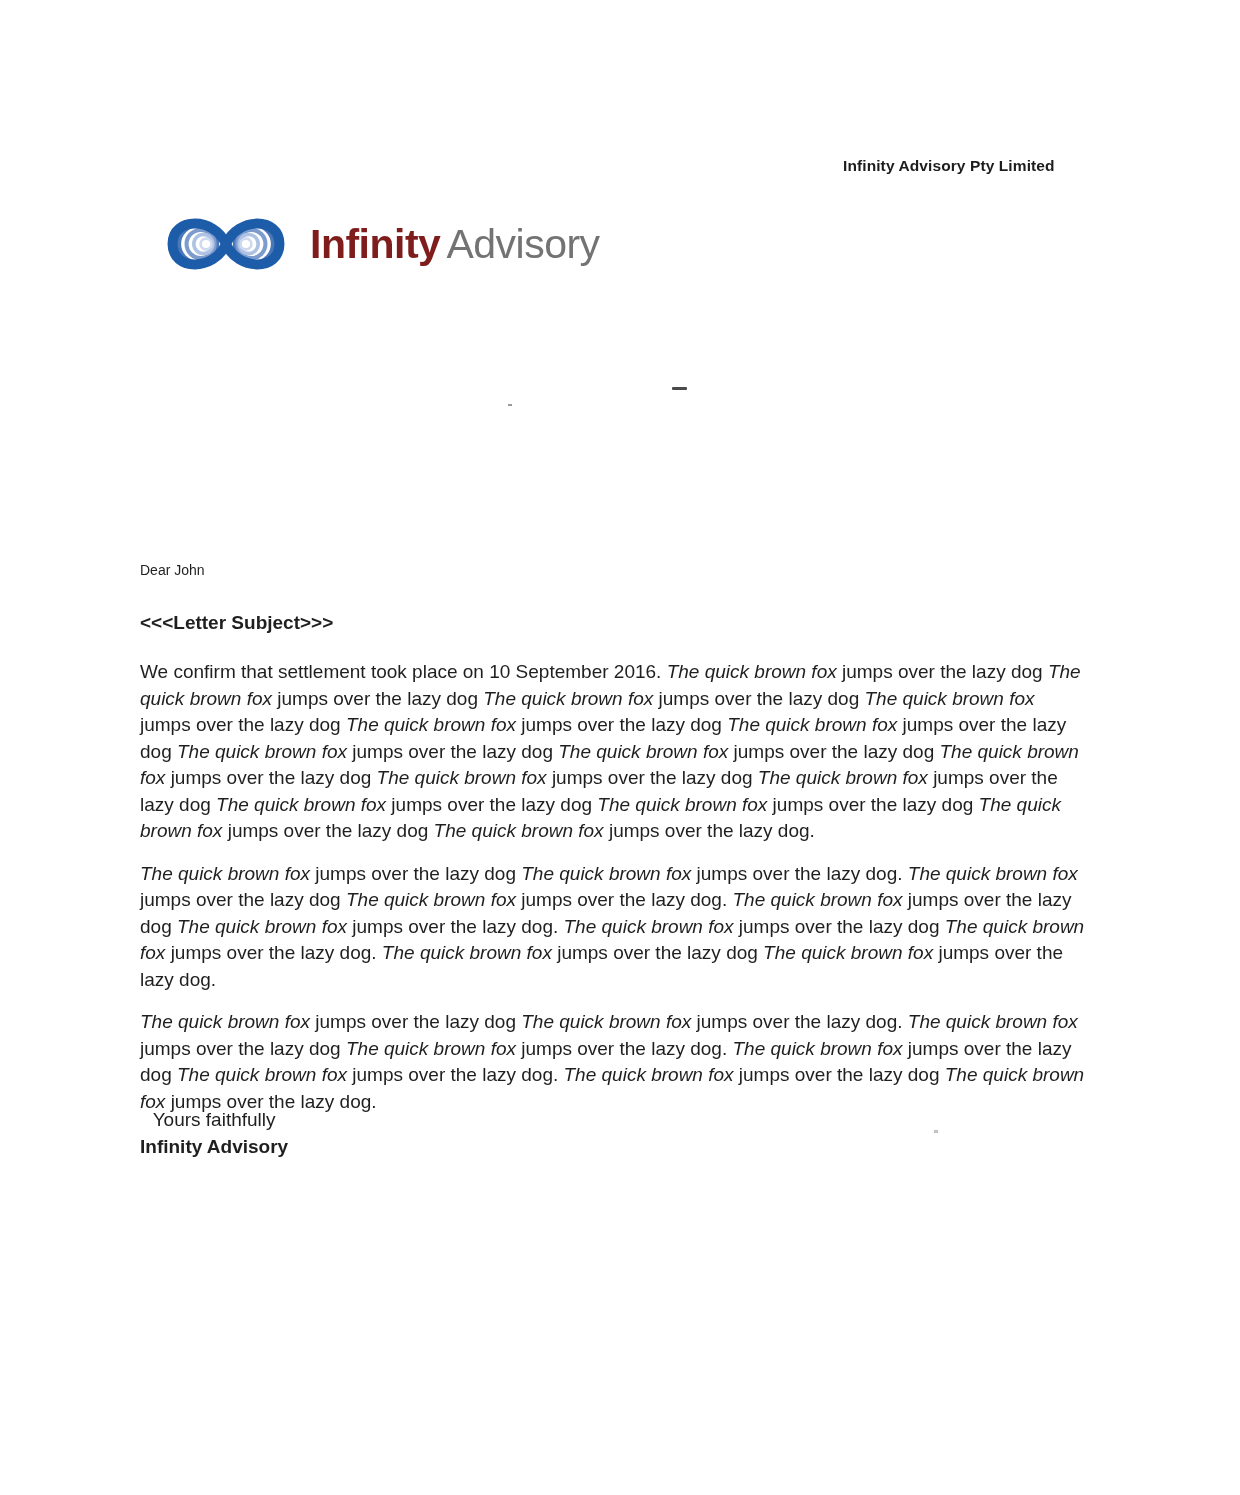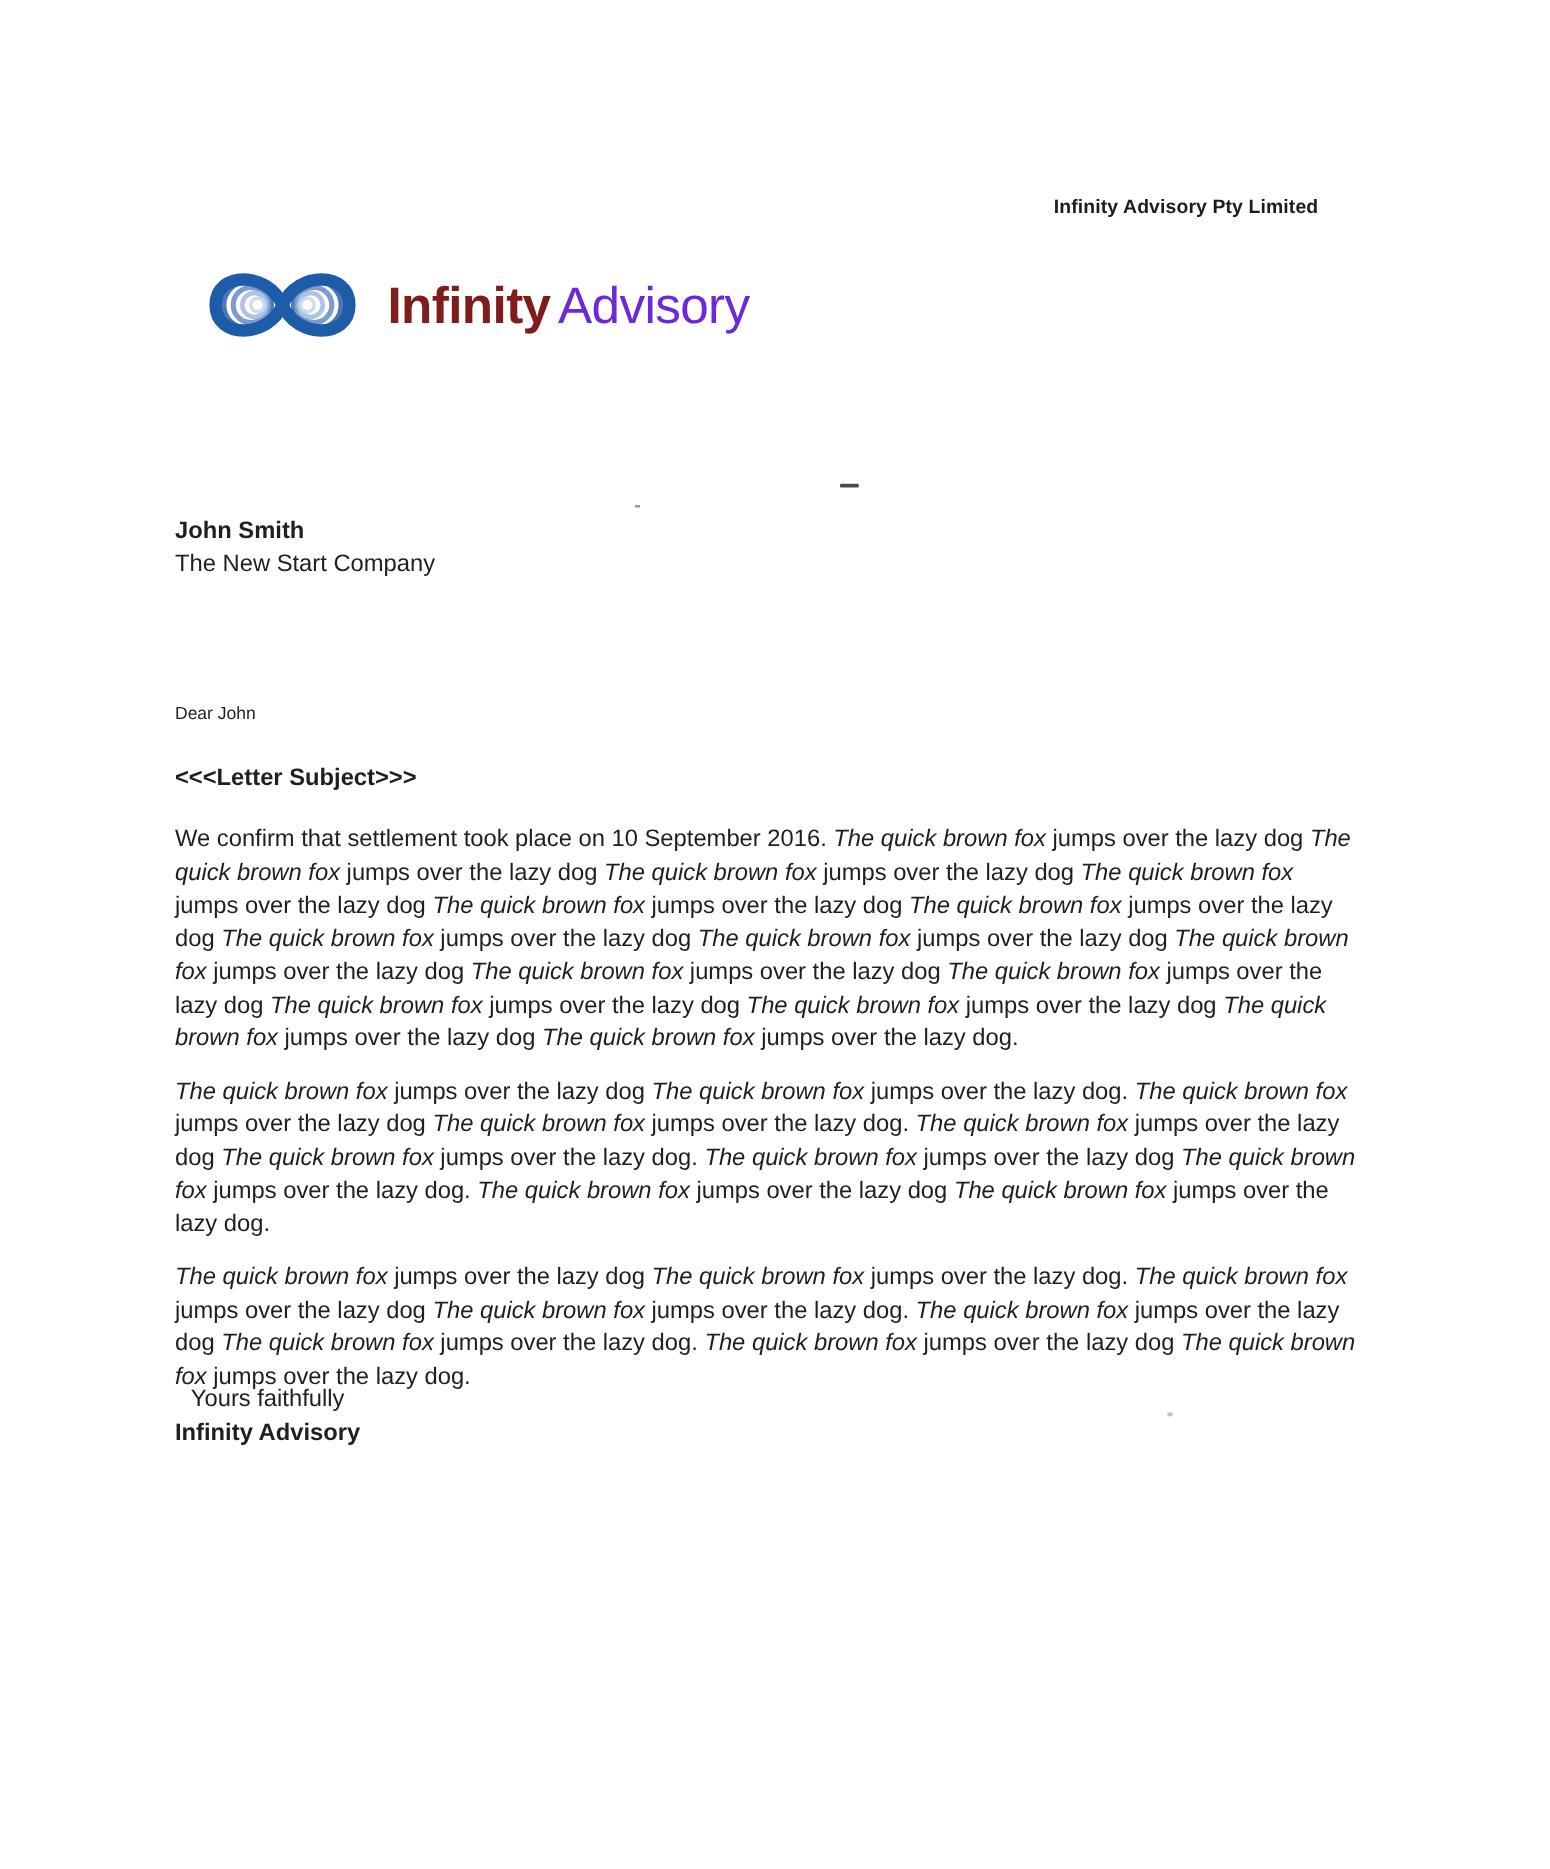--- a/index.html
+++ b/index.html
@@ -118,32 +118,28 @@
       <circle cx="53" cy="48" r="6" fill="none" stroke-width="3" stroke="#cfdaf0"></circle>
 
       <circle cx="106" cy="48" r="21" fill="none" stroke-width="5" stroke="#4a77b8"></circle>
       <circle cx="103" cy="48" r="15.5" fill="none" stroke-width="4.5" stroke="#7d9cce"></circle>
       <circle cx="100" cy="48" r="10.5" fill="none" stroke-width="4" stroke="#aec3e3"></circle>
       <circle cx="97" cy="48" r="6" fill="none" stroke-width="3" stroke="#cfdaf0"></circle>
 
       <path d="M75,48 C62,18 16,18 16,48 C16,78 62,78 75,48 C88,18 134,18 134,48 C134,78 88,78 75,48" fill="none" stroke-width="11" stroke-linejoin="round" stroke-linecap="round" stroke="#1d5ca9"></path>
     </svg>
     <div class="logo-text">
-      <span class="brand-blue" style="color: #7f1d1d;">Infinity</span><span class="brand-gray" style="color: #6d28d9; text-align: right;">Advisory</span>
+      <span class="brand-blue" style="color: #7f1d1d;">Infinity</span><span class="brand-gray" style="color: #737373; text-align: right;">Advisory</span>
     </div>
   </div>
 
   <div class="artifact dash-mark"></div>
   <div class="artifact speck-1"></div>
   <div class="artifact speck-2"></div>
 
-  <div class="recipient">
-    <div class="recipient-name">John Smith</div>
-    <div class="recipient-company">The New Start Company</div>
-  </div>
 
   <div class="salutation">Dear John</div>
 
   <div class="subject">&lt;&lt;&lt;Letter Subject&gt;&gt;&gt;</div>
 
   <div class="body-block">
     <p><span>We confirm that settlement took place on 10 September 2016. </span><span class="it">The quick brown fox</span><span> jumps over the lazy dog </span><span class="it">The quick brown fox</span><span> jumps over the lazy dog </span><span class="it">The quick brown fox</span><span> jumps over the lazy dog </span><span class="it">The quick brown fox</span><span> jumps over the lazy dog </span><span class="it">The quick brown fox</span><span> jumps over the lazy dog </span><span class="it">The quick brown fox</span><span> jumps over the lazy dog </span><span class="it">The quick brown fox</span><span> jumps over the lazy dog </span><span class="it">The quick brown fox</span><span> jumps over the lazy dog </span><span class="it">The quick brown fox</span><span> jumps over the lazy dog </span><span class="it">The quick brown fox</span><span> jumps over the lazy dog </span><span class="it">The quick brown fox</span><span> jumps over the lazy dog </span><span class="it">The quick brown fox</span><span> jumps over the lazy dog </span><span class="it">The quick brown fox</span><span> jumps over the lazy dog </span><span class="it">The quick brown fox</span><span> jumps over the lazy dog </span><span class="it">The quick brown fox</span><span> jumps over the lazy dog.</span></p>
     <p><span class="it">The quick brown fox</span><span> jumps over the lazy dog </span><span class="it">The quick brown fox</span><span> jumps over the lazy dog. </span><span class="it">The quick brown fox</span><span> jumps over the lazy dog </span><span class="it">The quick brown fox</span><span> jumps over the lazy dog. </span><span class="it">The quick brown fox</span><span> jumps over the lazy dog </span><span class="it">The quick brown fox</span><span> jumps over the lazy dog. </span><span class="it">The quick brown fox</span><span> jumps over the lazy dog </span><span class="it">The quick brown fox</span><span> jumps over the lazy dog. </span><span class="it">The quick brown fox</span><span> jumps over the lazy dog </span><span class="it">The quick brown fox</span><span> jumps over the lazy dog.</span></p>
     <p><span class="it">The quick brown fox</span><span> jumps over the lazy dog </span><span class="it">The quick brown fox</span><span> jumps over the lazy dog. </span><span class="it">The quick brown fox</span><span> jumps over the lazy dog </span><span class="it">The quick brown fox</span><span> jumps over the lazy dog. </span><span class="it">The quick brown fox</span><span> jumps over the lazy dog </span><span class="it">The quick brown fox</span><span> jumps over the lazy dog. </span><span class="it">The quick brown fox</span><span> jumps over the lazy dog </span><span class="it">The quick brown fox</span><span> jumps over the lazy dog.</span></p>
   </div>

